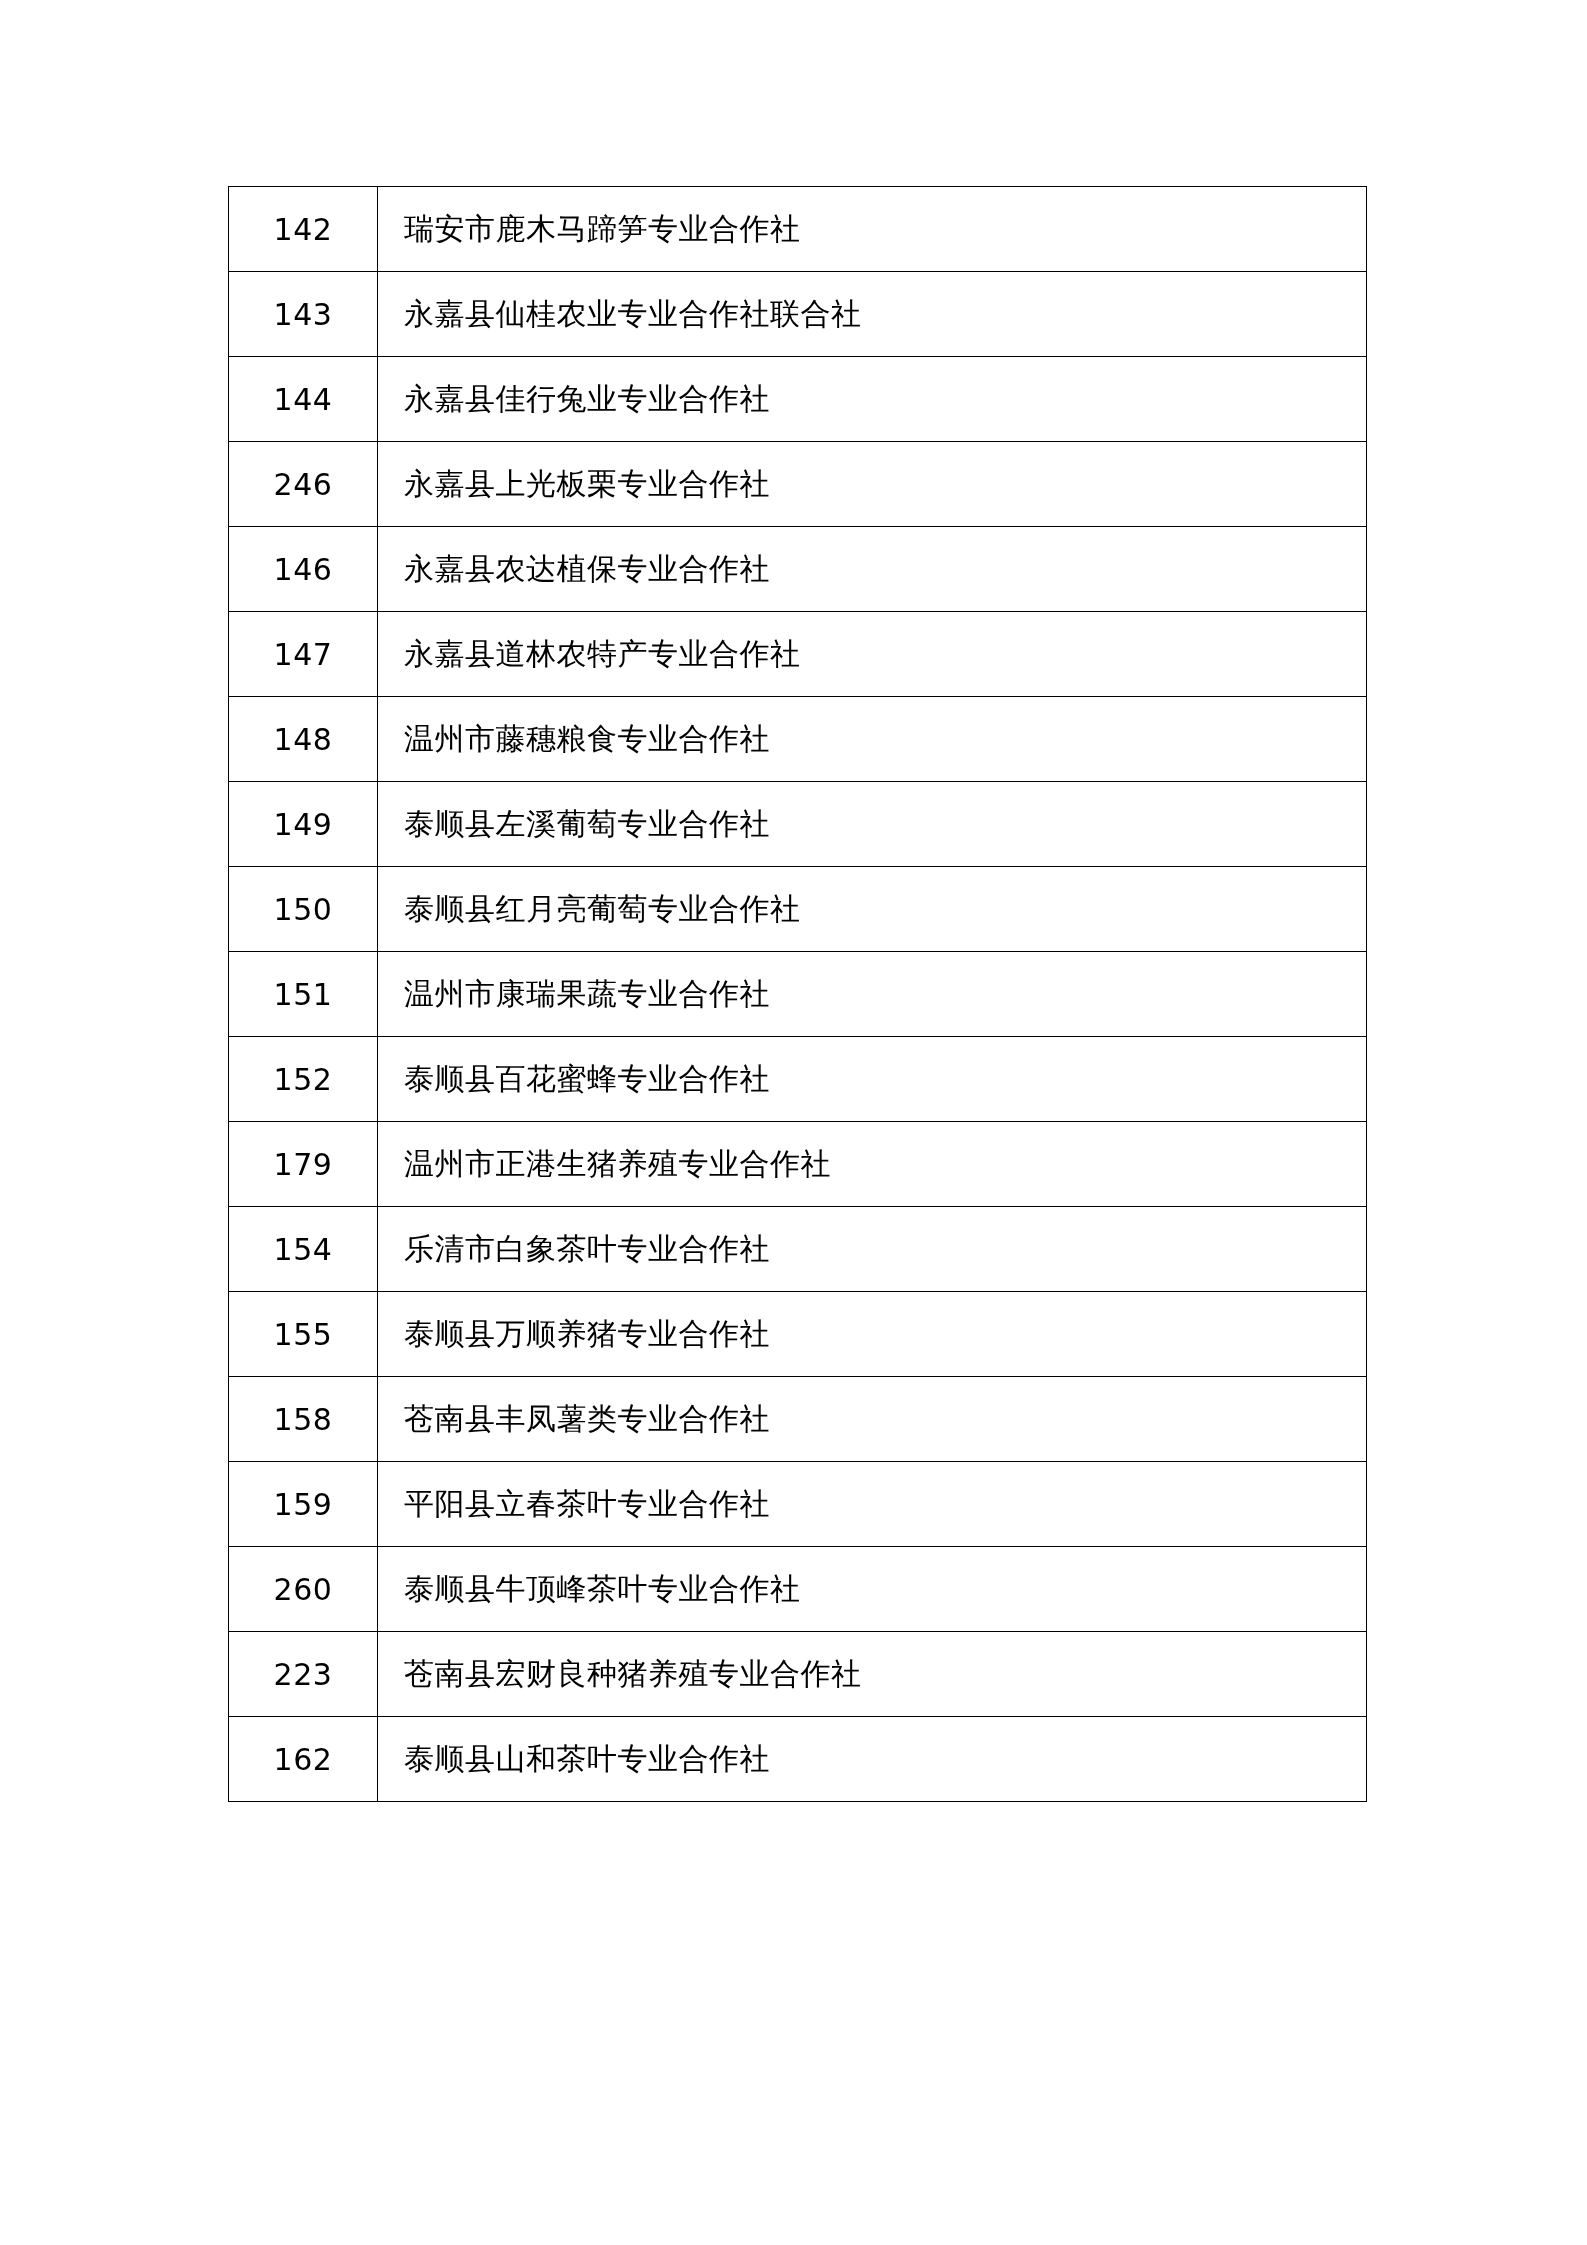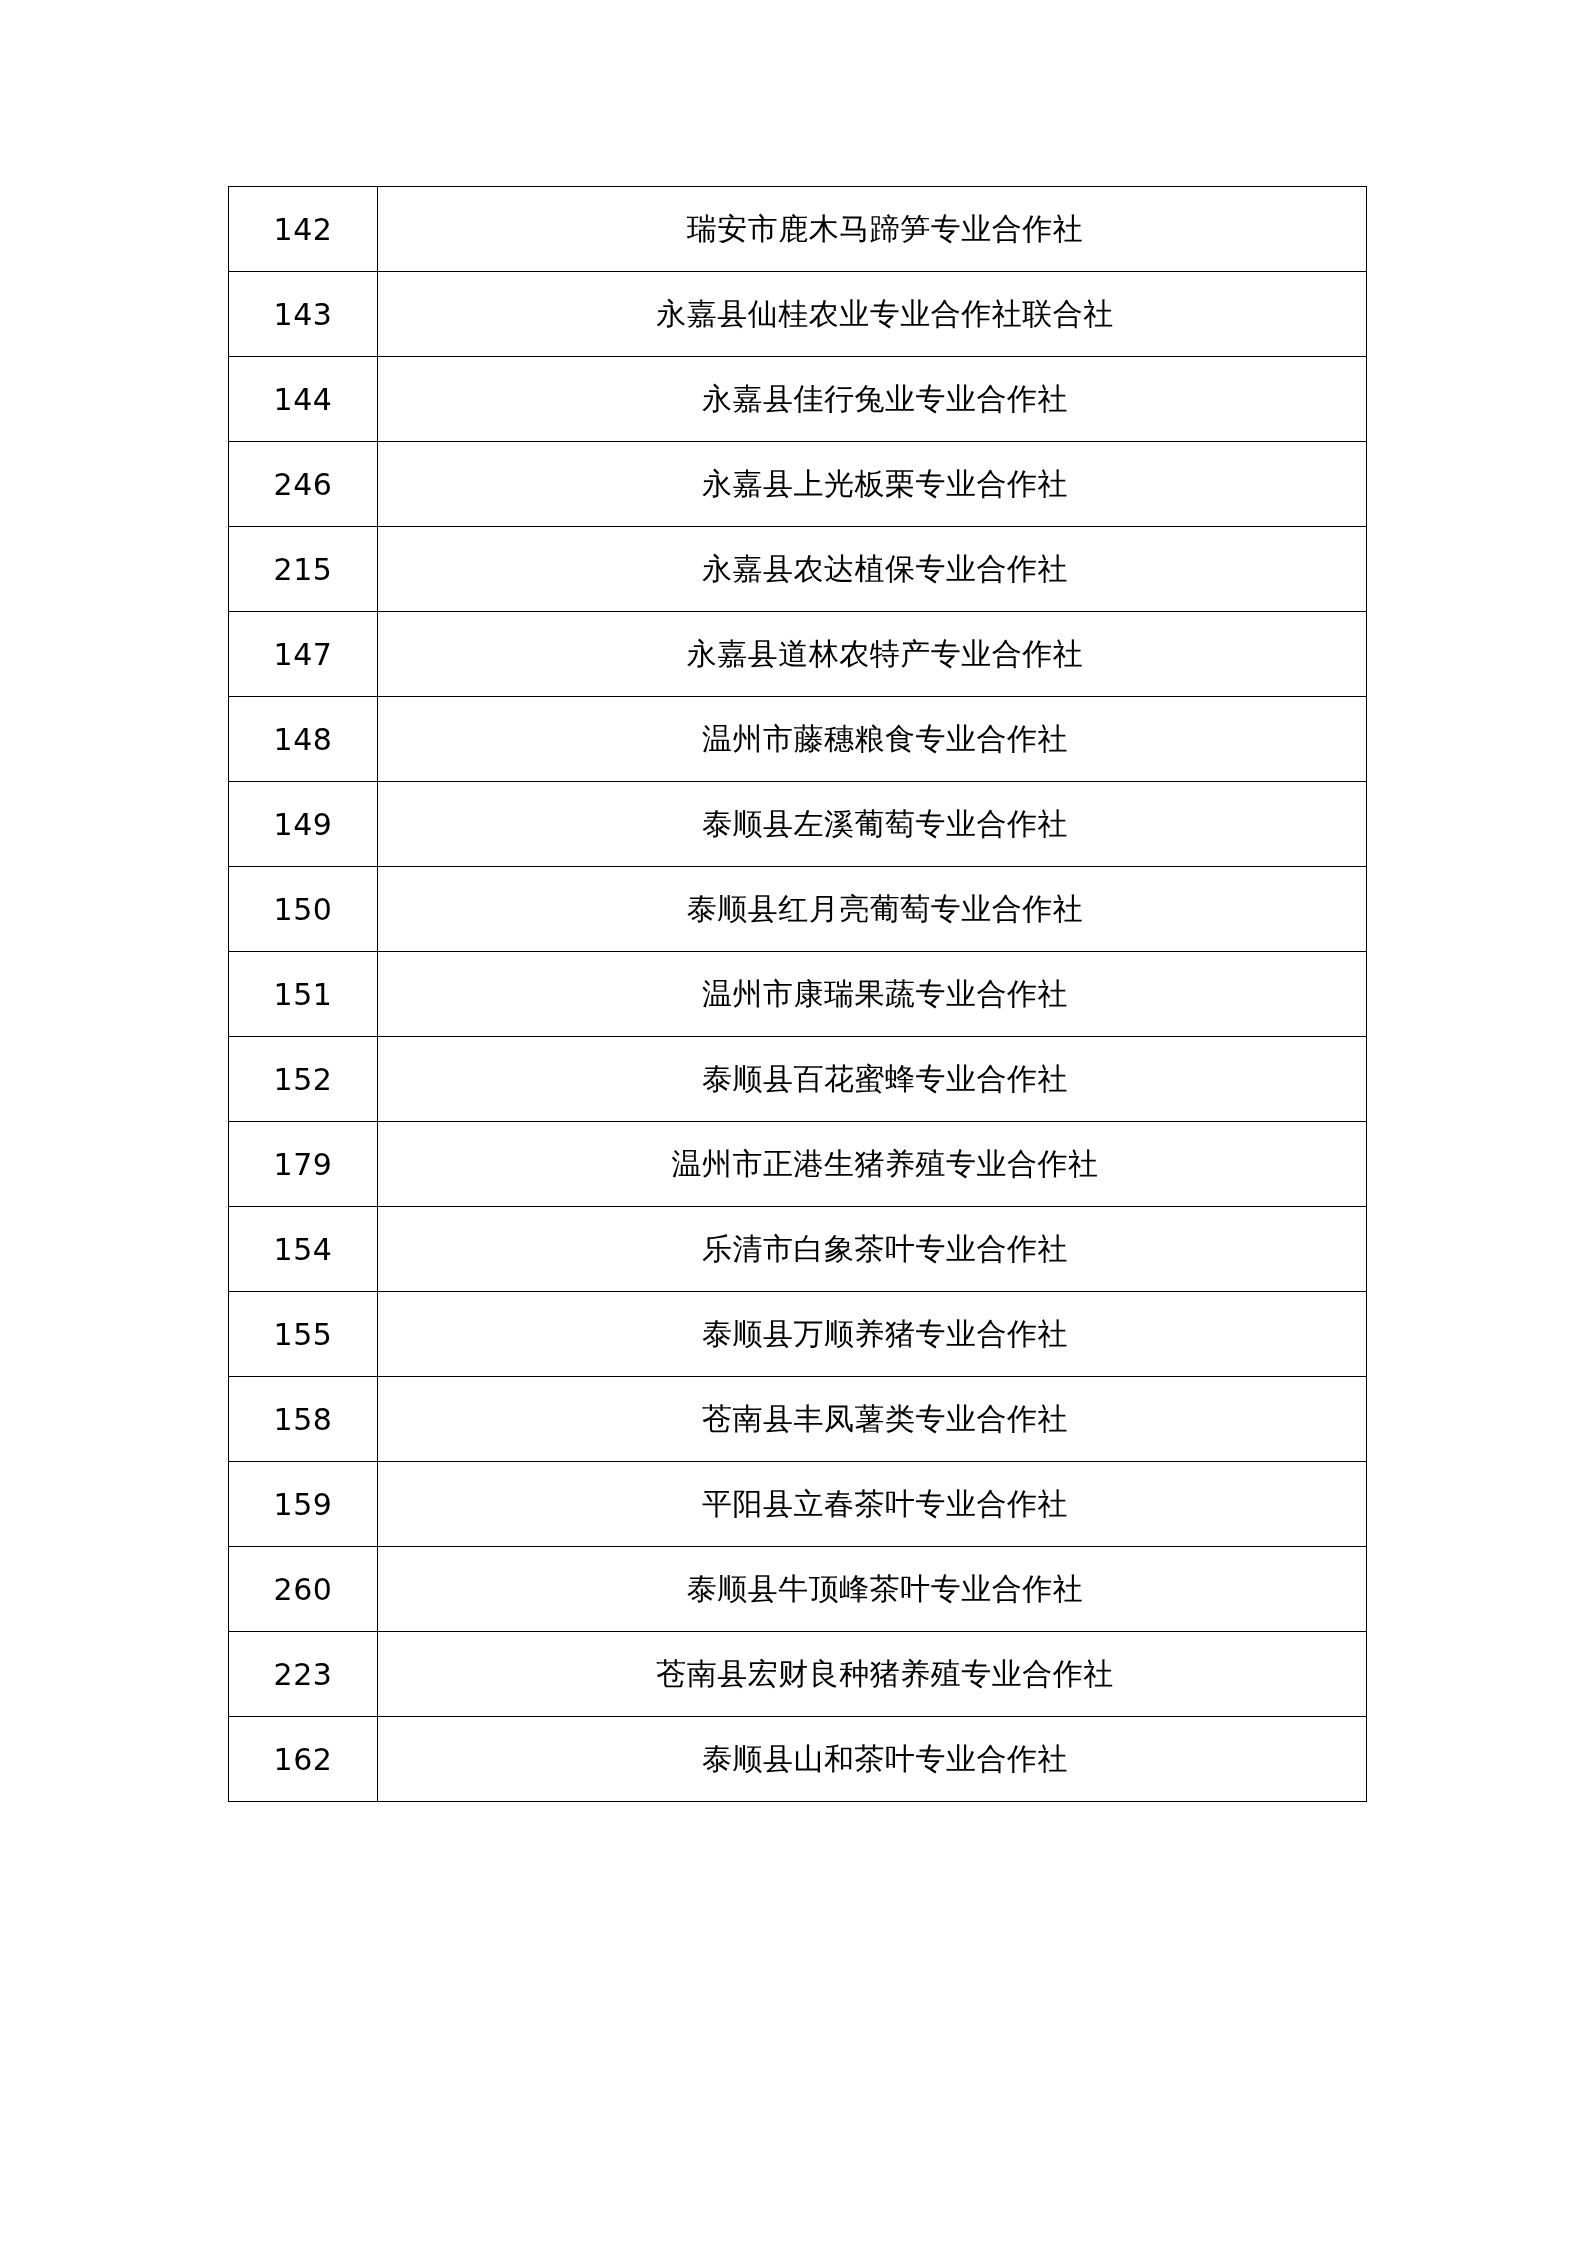--- a/index.html
+++ b/index.html
@@ -34,21 +34,21 @@
     vertical-align: middle;
   }
   .col-index {
     width: 148px;
     text-align: center;
     font-size: 30px;
     letter-spacing: 0.5px;
   }
   .col-name {
     width: 962px;
-    text-align: center;
+    text-align: left;
     font-size: 30px;
     padding-left: 26px !important;
     letter-spacing: 0.5px;
   }
 </style>
 </head>
 <body>
 
 <div class="page">
   <table class="doc-table">
@@ -63,21 +63,21 @@
         </tr>
         <tr>
           <td class="col-index">144</td>
           <td class="col-name">永嘉县佳行兔业专业合作社</td>
         </tr>
         <tr>
           <td class="col-index">246</td>
           <td class="col-name">永嘉县上光板栗专业合作社</td>
         </tr>
         <tr>
-          <td class="col-index">215</td>
+          <td class="col-index">146</td>
           <td class="col-name">永嘉县农达植保专业合作社</td>
         </tr>
         <tr>
           <td class="col-index">147</td>
           <td class="col-name">永嘉县道林农特产专业合作社</td>
         </tr>
         <tr>
           <td class="col-index">148</td>
           <td class="col-name">温州市藤穗粮食专业合作社</td>
         </tr>

